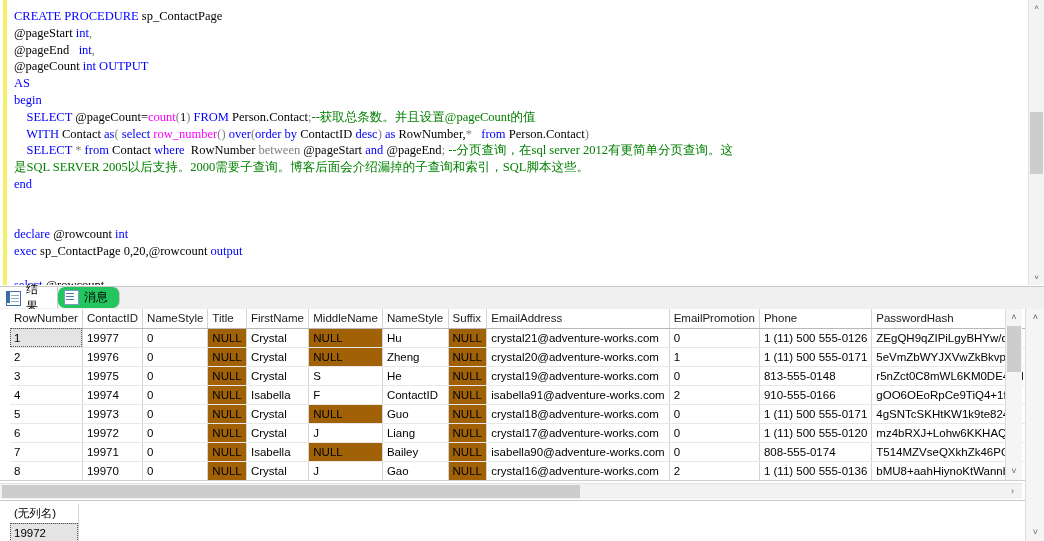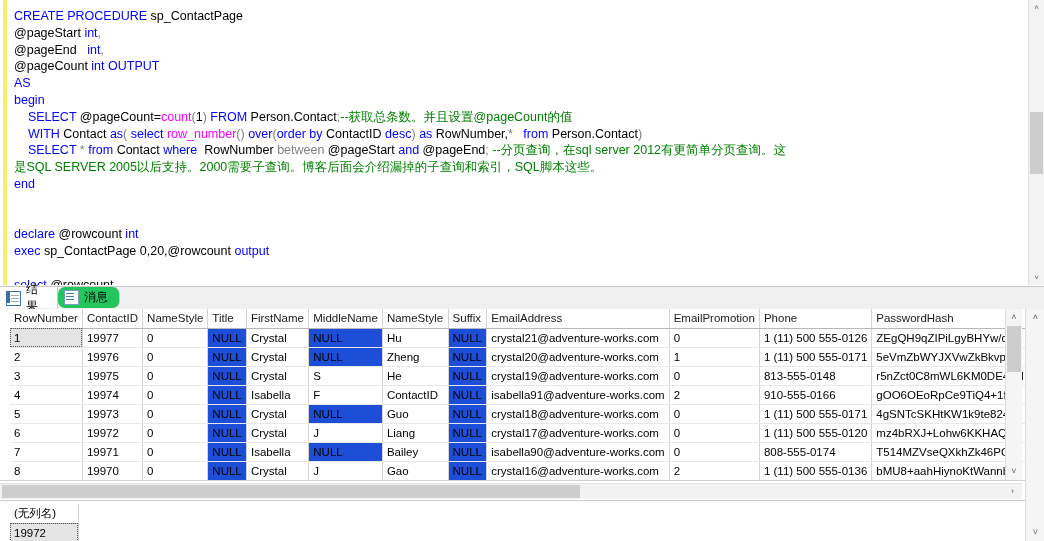--- a/index.html
+++ b/index.html
@@ -59,21 +59,21 @@
     line-height: 15px;
   }
   .editor-vscroll .arr.up { top: 0; }
   .editor-vscroll .arr.dn { bottom: 0; }
 
   #code {
     position: absolute;
     left: 14px;
     top: 8px;
     width: 1020px;
-    font-family: Liberation Sans, sans-serif;
+    font-family: Liberation Serif, serif;
     font-size: 12.5px;
     line-height: 16.8px;
     white-space: pre;
     letter-spacing: 0px;
   }
   #code .line { height: 16.8px; white-space: pre; }
   .kw   { color: #0000ff; }
   .fn   { color: #ff00ff; }
   .gray { color: #808080; }
   .cmt  { color: #008000; }
@@ -172,21 +172,21 @@
     overflow: hidden;
     box-sizing: border-box;
     vertical-align: middle;
   }
   #grid1 thead th {
     background: #ffffff;
     border-bottom: 1px solid #b8b8b8;
     color: #1a1a1a;
     font-size: 11.5px;
   }
-  #grid1 td.nullcell { background: #1d4ed8; }
+  #grid1 td.nullcell { background: #a16207; }
   #grid1 td.sel {
     background: #e4e4e4;
     outline: 1px dotted #555;
     outline-offset: -1px;
   }
 
   
   #grid1-vscroll {
     position: absolute;
     left: 1005px; top: 309px;

